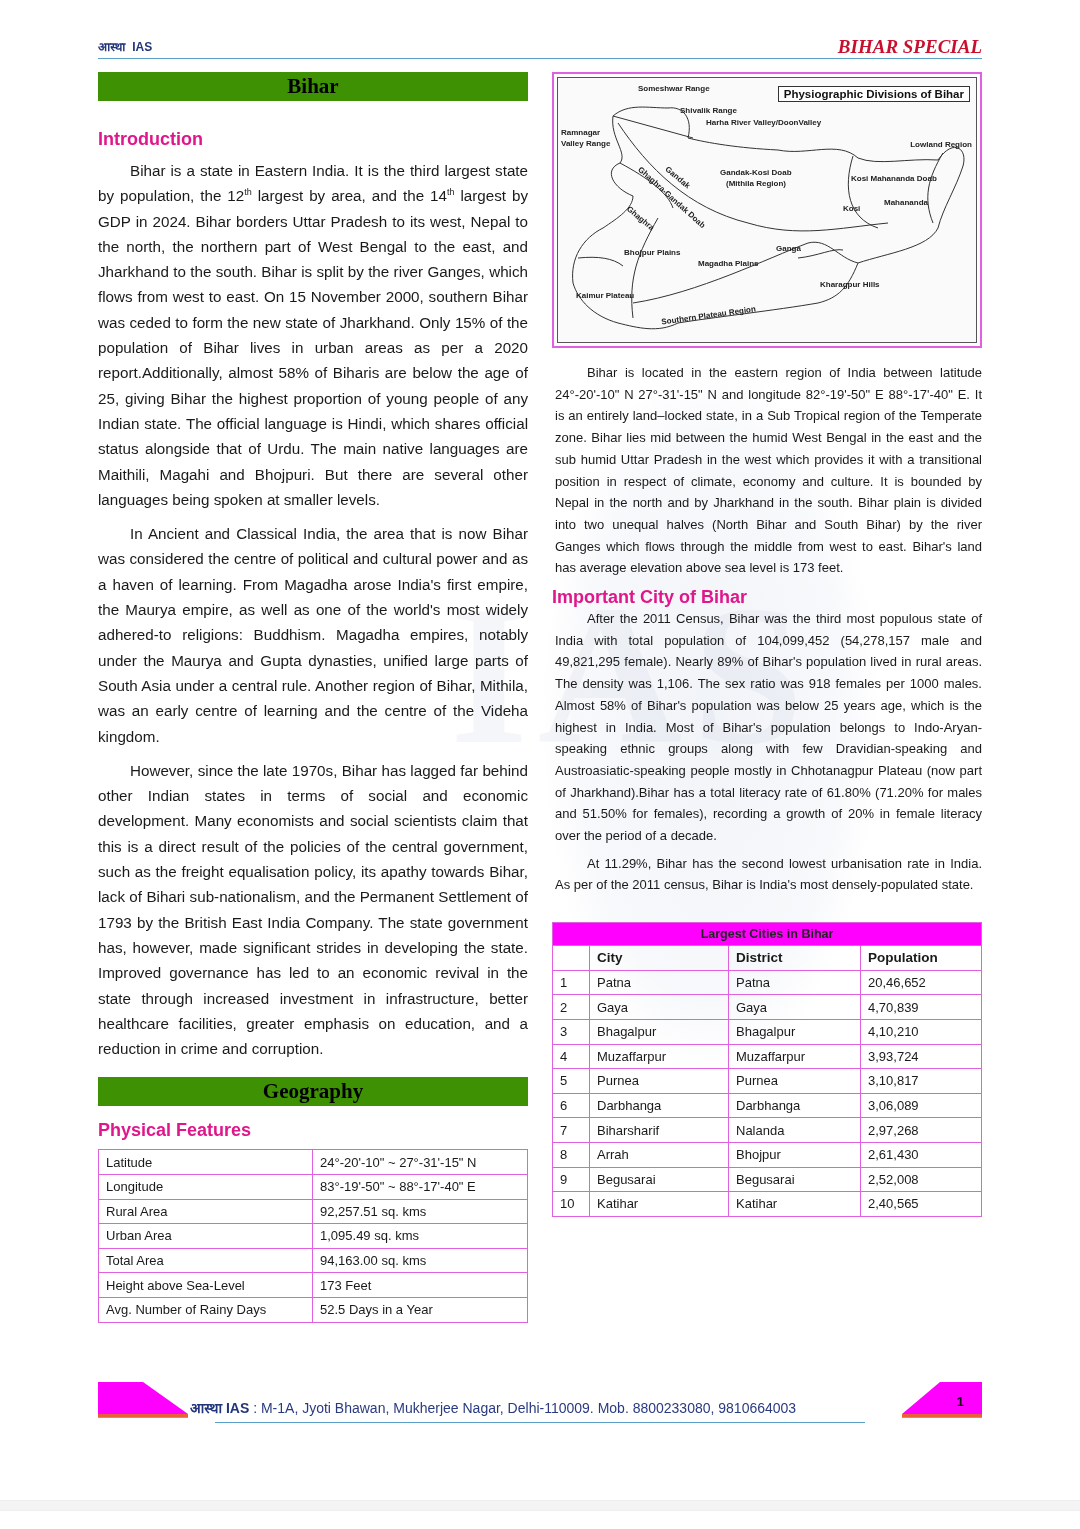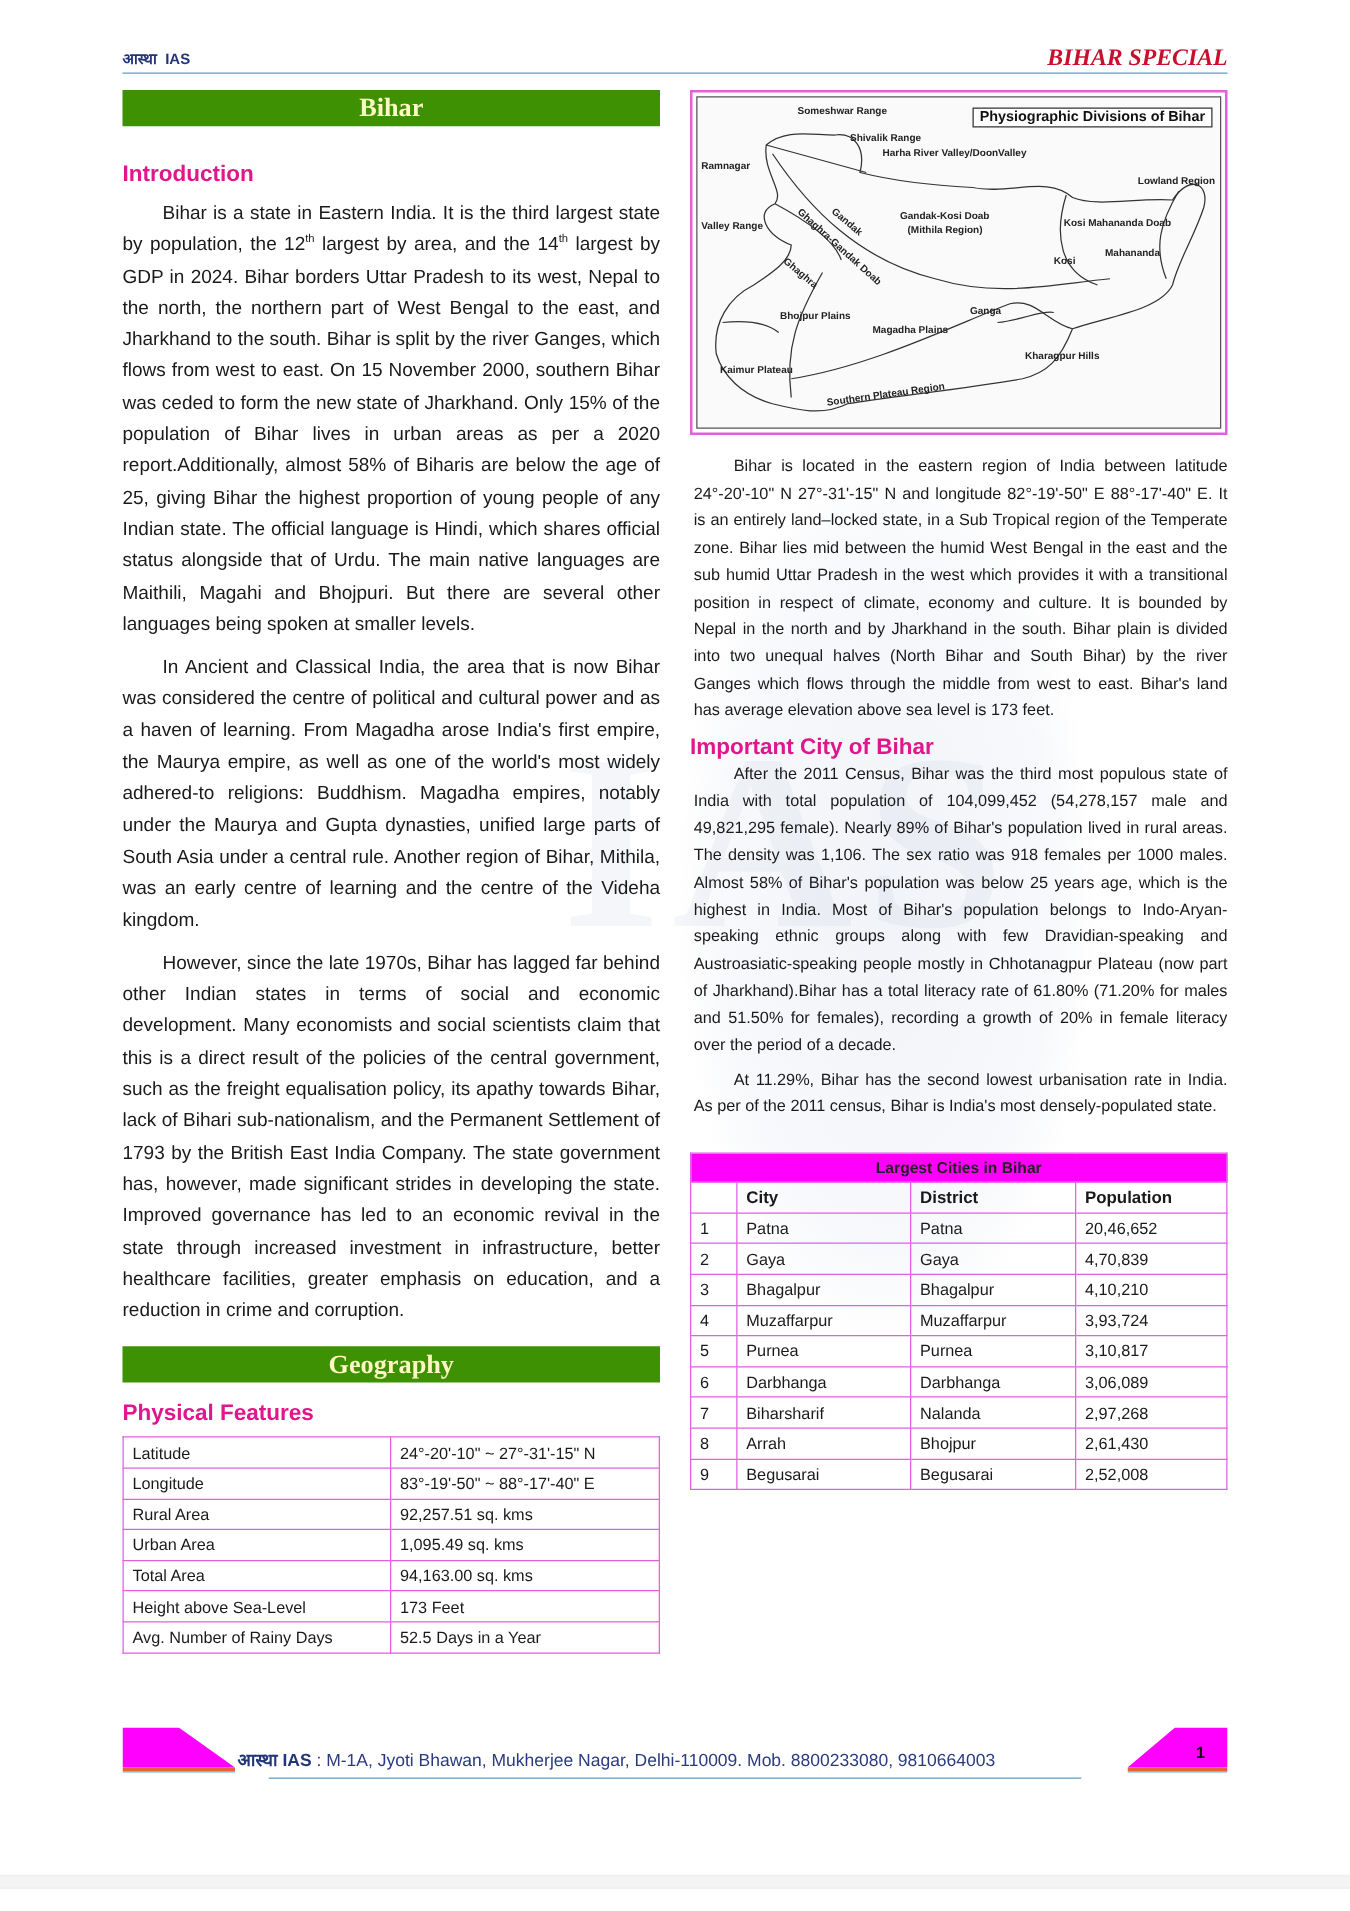--- a/index.html
+++ b/index.html
@@ -5,21 +5,21 @@
   html,body{margin:0;padding:0;background:#fff;}
   body{width:1080px;height:1529px;position:relative;overflow:hidden;font-family:"Liberation Sans","DejaVu Sans",sans-serif;color:#1a1a1a;}
   .watermark{position:absolute;left:540px;top:360px;width:340px;height:720px;border-radius:50%;background:radial-gradient(ellipse at center,rgba(215,222,235,0.35) 0%,rgba(225,230,240,0.25) 55%,rgba(255,255,255,0) 70%);pointer-events:none;}
   .wm-text{position:absolute;left:450px;top:560px;font-family:"Liberation Serif",serif;font-size:200px;font-weight:bold;color:rgba(190,200,220,0.16);letter-spacing:10px;pointer-events:none;}
   .header{position:absolute;left:98px;top:36px;width:884px;height:22px;border-bottom:1px solid #5a9fc7;}
   .brand-left{position:absolute;left:0;top:2px;font-size:12px;font-weight:bold;color:#23357a;}
   .brand-right{position:absolute;right:0;top:0;font-family:"Liberation Serif",serif;font-style:italic;font-weight:bold;font-size:19px;color:#c8102e;}
   .col{position:absolute;}
   .col-left{left:98px;top:72px;width:430px;}
   .col-right{left:552px;top:72px;width:430px;}
-  .green-bar{background:#3f9104;color:#fef9c3;text-align:center;font-family:"Liberation Serif",serif;font-weight:bold;font-size:21px;height:29px;line-height:29px;}
+  .green-bar{background:#3f9104;color:#000000;text-align:center;font-family:"Liberation Serif",serif;font-weight:bold;font-size:21px;height:29px;line-height:29px;}
   .section-h{color:#e0168c;font-weight:bold;font-size:18px;margin:14px 0 8px 0;}
   .para{font-size:15.2px;line-height:25.3px;text-align:justify;text-indent:32px;margin:0 0 9px 0;}
   .para-r{font-size:13px;line-height:21.7px;text-align:justify;text-indent:32px;margin:0 0 6px 3px;}
   sup{font-size:9px;line-height:0;}
   table{border-collapse:collapse;width:100%;}
   .pf td{border:1.5px solid #e060e0;font-size:13px;height:23.6px;padding:0 7px;}
   .pf td:first-child{width:199px;}
   .ct td{border:1.5px solid #e060e0;font-size:13px;height:23.6px;padding:0 7px;}
   .ct .title td{background:#ff00ff;color:#222;font-weight:bold;text-align:center;font-size:12.5px;height:22px;}
   .ct .head td{font-weight:bold;font-size:13.5px;}
@@ -112,21 +112,21 @@
           <path d="M385,75 C370,100 365,120 375,145"></path>
           <path d="M75,225 C140,215 210,180 250,165 C270,160 280,180 300,185"></path>
           <path d="M240,180 C260,178 275,170 285,172"></path>
         </g>
       </svg>
       <div class="map-title">Physiographic Divisions of Bihar</div>
       <div class="ml" style="left:80px;top:6px;">Someshwar Range</div>
       <div class="ml" style="left:122px;top:28px;">Shivalik Range</div>
       <div class="ml" style="left:148px;top:40px;">Harha River Valley/DoonValley</div>
       <div class="ml" style="left:3px;top:50px;">Ramnagar</div>
-      <div class="ml" style="left:3px;top:61px;margin-top:37px;">Valley Range</div>
+      <div class="ml" style="left:3px;top:61px;">Valley Range</div>
       <div class="ml" style="right:4px;top:62px;">Lowland Region</div>
       <div class="ml" style="left:105px;top:95px;transform:rotate(40deg);">Gandak</div>
       <div class="ml" style="left:70px;top:115px;transform:rotate(42deg);">Ghaghra-Gandak Doab</div>
       <div class="ml" style="left:66px;top:136px;transform:rotate(40deg);">Ghaghra</div>
       <div class="ml" style="left:162px;top:90px;">Gandak-Kosi Doab</div>
       <div class="ml" style="left:168px;top:101px;">(Mithila Region)</div>
       <div class="ml" style="left:293px;top:96px;">Kosi Mahananda Doab</div>
       <div class="ml" style="left:326px;top:120px;">Mahananda</div>
       <div class="ml" style="left:285px;top:126px;">Kosi</div>
       <div class="ml" style="left:66px;top:170px;">Bhojpur Plains</div>
@@ -202,20 +202,26 @@
           <td>Arrah</td>
           <td>Bhojpur</td>
           <td>2,61,430</td>
         </tr>
       <tr>
           <td>9</td>
           <td>Begusarai</td>
           <td>Begusarai</td>
           <td>2,52,008</td>
         </tr>
+      <tr>
+          <td>10</td>
+          <td>Katihar</td>
+          <td>Katihar</td>
+          <td>2,40,565</td>
+        </tr>
     </tbody>
   </table>
 </div>
 
 <div class="footer">
   <svg class="fl-tab" viewBox="0 0 90 36">
     <polygon points="0,0 45,0 90,32 0,32" fill="#ff00ff"></polygon>
     <rect x="0" y="32" width="92" height="3" fill="#e8603a"></rect>
     <rect x="0" y="35" width="92" height="2" fill="#6aaed6"></rect>
   </svg>

